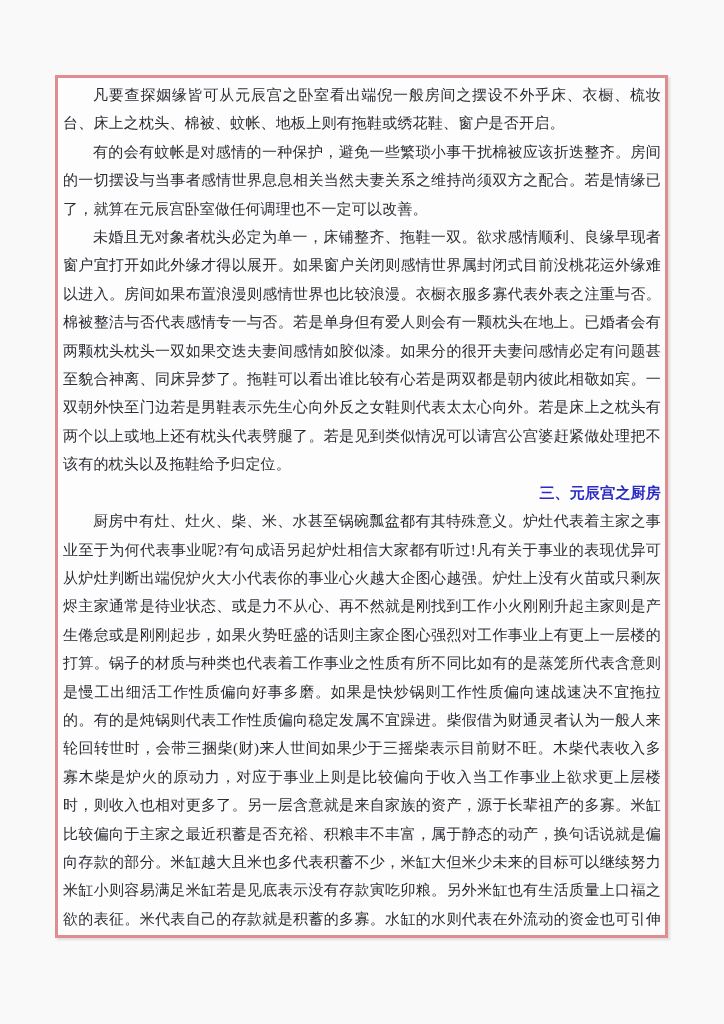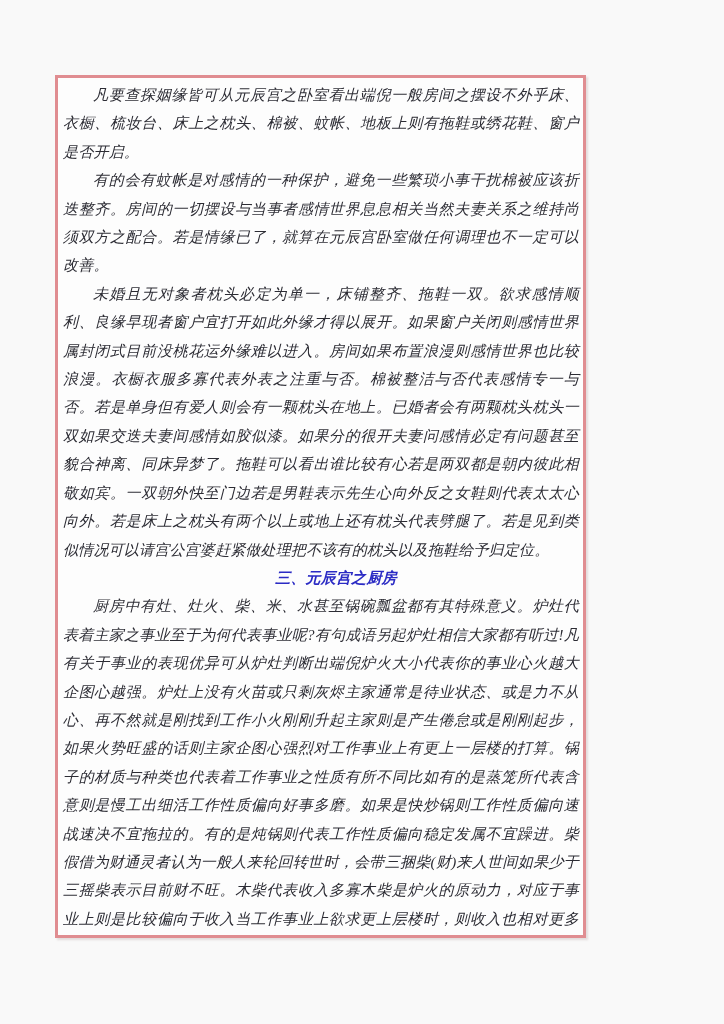--- a/index.html
+++ b/index.html
@@ -11,44 +11,43 @@
     height: 1024px;
     position: relative;
     background: var(--page_bg, #f9f9f9);
     font-family: "Liberation Serif", serif;
     overflow: hidden;
   }
   .frame {
     position: absolute;
     left: 55px;
     top: 75px;
-    width: 531px;
+    width: 613px;
     height: 863px;
     box-sizing: border-box;
     border: 3px solid var(--frame_border, #e08d91);
     background: var(--frame_bg, #fdfdfd);
     padding: 3px 4px 0 5px;
     overflow: hidden;
     box-shadow: 2px 2px 2px rgba(120, 90, 90, 0.18);
-    font-style: italic;
   }
   .frame p, .frame h3 {
     margin: 0;
     font-size: 15px;
     line-height: 28.4px;
     text-indent: 2em;
     text-align: justify;
     color: var(--text_color, #2c2c34);
     font-weight: normal;
     letter-spacing: 0.2px;
   }
   .frame h3 {
     color: var(--heading_color, #2b2bc4);
     font-weight: bold;
-    text-align: center;
+    text-align: right;
   }
 </style>
 </head>
 <body>
 
 <div class="frame">
   <p>凡要查探姻缘皆可从元辰宫之卧室看出端倪一般房间之摆设不外乎床、衣橱、梳妆台、床上之枕头、棉被、蚊帐、地板上则有拖鞋或绣花鞋、窗户是否开启。</p>
   <p>有的会有蚊帐是对感情的一种保护，避免一些繁琐小事干扰棉被应该折迭整齐。房间的一切摆设与当事者感情世界息息相关当然夫妻关系之维持尚须双方之配合。若是情缘已了，就算在元辰宫卧室做任何调理也不一定可以改善。</p>
   <p>未婚且无对象者枕头必定为单一，床铺整齐、拖鞋一双。欲求感情顺利、良缘早现者窗户宜打开如此外缘才得以展开。如果窗户关闭则感情世界属封闭式目前没桃花运外缘难以进入。房间如果布置浪漫则感情世界也比较浪漫。衣橱衣服多寡代表外表之注重与否。棉被整洁与否代表感情专一与否。若是单身但有爱人则会有一颗枕头在地上。已婚者会有两颗枕头枕头一双如果交迭夫妻间感情如胶似漆。如果分的很开夫妻问感情必定有问题甚至貌合神离、同床异梦了。拖鞋可以看出谁比较有心若是两双都是朝内彼此相敬如宾。一双朝外快至门边若是男鞋表示先生心向外反之女鞋则代表太太心向外。若是床上之枕头有两个以上或地上还有枕头代表劈腿了。若是见到类似情况可以请宫公宫婆赶紧做处理把不该有的枕头以及拖鞋给予归定位。</p>
   <h3>三、元辰宫之厨房</h3>

